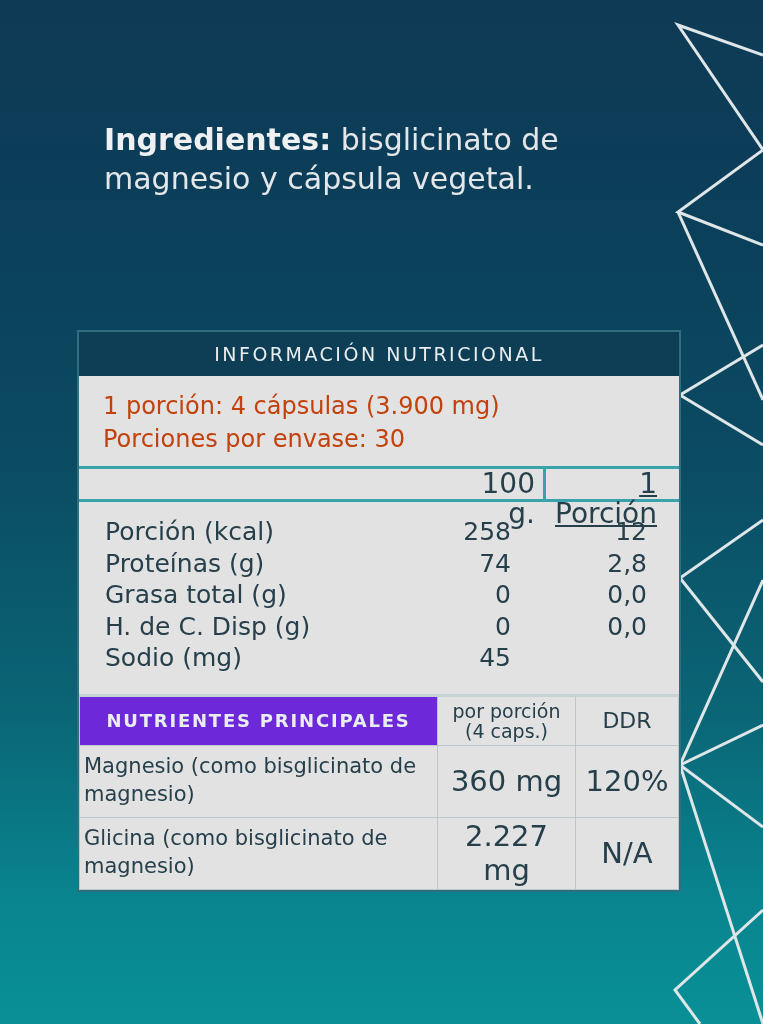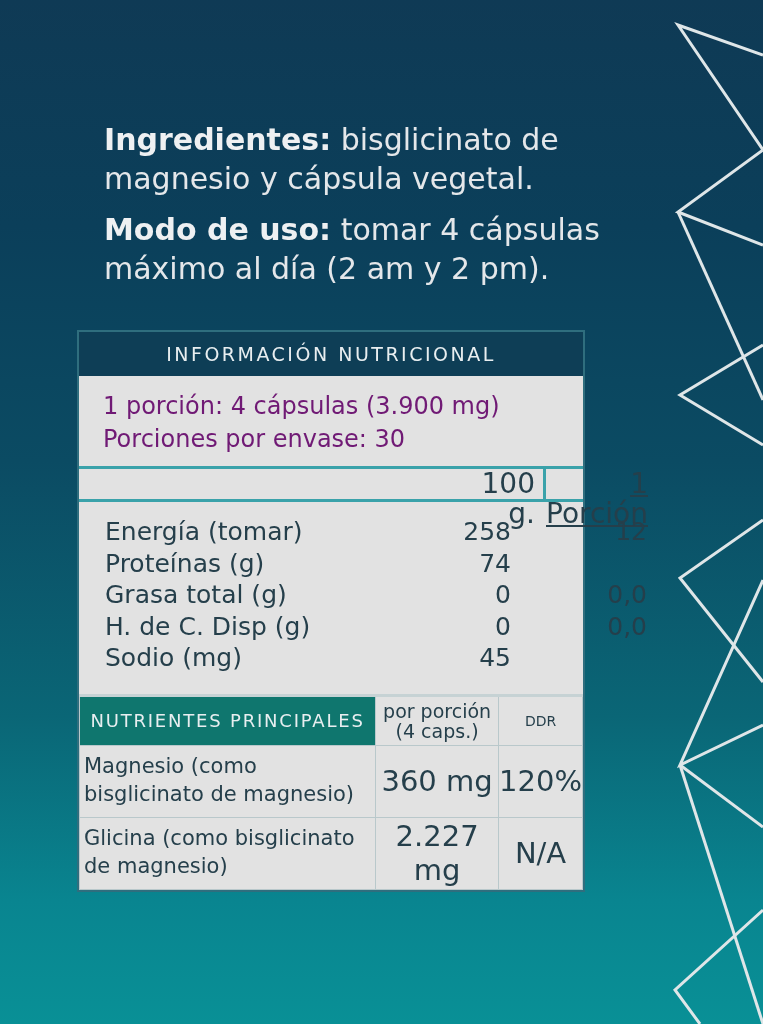--- a/index.html
+++ b/index.html
@@ -11,50 +11,50 @@
   }
   .deco { position: absolute; left: 0; top: 0; width: 763px; height: 1024px; pointer-events: none; }
   .intro {
     position: absolute; left: 104px; top: 112px; width: 580px;
     color: #e4e7ea; font-size: 30px; line-height: 39px; margin-top: 8px;
   }
   .intro p { margin-bottom: 12px; }
   .intro b { font-weight: bold; color: #eef0f2; }
 
   .panel {
-    position: absolute; left: 77px; top: 330px; width: 508px;
+    position: absolute; left: 77px; top: 330px; width: 604px;
     background: #e2e2e2; border: 2px solid #2f6e7e;
   }
   .panel-title {
     background: #0e3e56; color: #e8eef0; height: 44px;
     display: flex; align-items: center; justify-content: center;
     font-size: 19px; letter-spacing: 2.5px;
   }
-  .serving { padding: 14px 24px 10px 24px; color: #701a75; font-size: 24px; line-height: 33px; }
+  .serving { padding: 14px 24px 10px 24px; color: #c2410c; font-size: 24px; line-height: 33px; }
   .col-head {
     display: flex; border-top: 3px solid #3aa2aa; border-bottom: 3px solid #3aa2aa;
     height: 36px; color: #253f4b; font-size: 28px; padding-left: 43px;
   }
   .col-head .sp { flex: 0 0 346px; }
   .col-head .c1 { flex: 0 0 78px; text-align: right; padding-right: 8px; line-height: 30px; border-right: 3px solid #3aa2aa; }
   .col-head .c2 { flex: 1; text-align: right; padding-right: 22px; line-height: 30px; text-decoration: underline; }
   .nut-rows { padding: 14px 0 20px 26px; color: #253f4b; font-size: 25px; line-height: 31.5px; }
   .nut-row { display: flex; }
   .nut-row .n { flex: 0 0 320px; }
   .nut-row .v1 { flex: 0 0 86px; text-align: right; }
   .nut-row .v2 { flex: 0 0 136px; text-align: right; }
 
   .main-table { width: 100%; border-collapse: collapse; border-top: 3px solid #c6d2d4; }
   .main-table td, .main-table th { border: 1px solid #b9c8cb; color: #253f4b; }
   .main-table th.hdr {
-    background: #0f766e; color: #e8eef0; font-weight: normal; font-size: 18px;
+    background: #6d28d9; color: #e8eef0; font-weight: bold; font-size: 18px;
     letter-spacing: 1.8px; text-align: center; width: 358px; height: 50px;
   }
   .main-table th.sub { font-weight: normal; font-size: 19px; line-height: 20px; text-align: center; width: 138px; }
-  .main-table th.ddr { font-weight: normal; font-size: 14px; text-align: center; }
+  .main-table th.ddr { font-weight: normal; font-size: 22px; text-align: center; }
   .main-table td.name { font-size: 21px; line-height: 28px; padding: 6px 8px 8px 4px; }
   .main-table td.val { font-size: 29px; text-align: center; }
   .main-table tr.r { height: 72px; }
 </style>
 </head>
 <body>
 
 <svg class="deco" viewBox="0 0 763 1024">
   <g fill="none" stroke="#dfe6e8" stroke-width="3" stroke-linejoin="miter">
     <polyline points="763,55 678,25 763,150 678,212 763,245"></polyline>
@@ -63,43 +63,43 @@
     <polyline points="763,520 680,578 763,682"></polyline>
     <polyline points="763,580 680,765 763,725"></polyline>
     <polyline points="680,765 763,827"></polyline>
     <polyline points="680,765 763,1024"></polyline>
     <polyline points="763,910 675,990 700,1024"></polyline>
   </g>
 </svg>
 
 <div class="intro">
   <p><b>Ingredientes:</b><span> bisglicinato de magnesio y cápsula vegetal.</span></p>
-  <p><b>Modo de uso:</b><span> tomar 4 cápsulas máximo al día (2 am y 2 pm).</span></p>
 </div>
 
 <div class="panel">
   <div class="panel-title">INFORMACIÓN NUTRICIONAL</div>
   <div class="serving">
     <div>1 porción: 4 cápsulas (3.900 mg)</div>
     <div>Porciones por envase: 30</div>
   </div>
   <div class="col-head">
     <div class="sp"></div>
     <div class="c1">100 g.</div>
     <div class="c2">1 Porción</div>
   </div>
   <div class="nut-rows">
     <div class="nut-row">
-        <span class="n">Energía (tomar)</span>
+        <span class="n">Porción (kcal)</span>
         <span class="v1">258</span>
         <span class="v2">12</span>
       </div>
     <div class="nut-row">
         <span class="n">Proteínas (g)</span>
         <span class="v1">74</span>
+        <span class="v2">2,8</span>
       </div>
     <div class="nut-row">
         <span class="n">Grasa total (g)</span>
         <span class="v1">0</span>
         <span class="v2">0,0</span>
       </div>
     <div class="nut-row">
         <span class="n">H. de C. Disp (g)</span>
         <span class="v1">0</span>
         <span class="v2">0,0</span>

